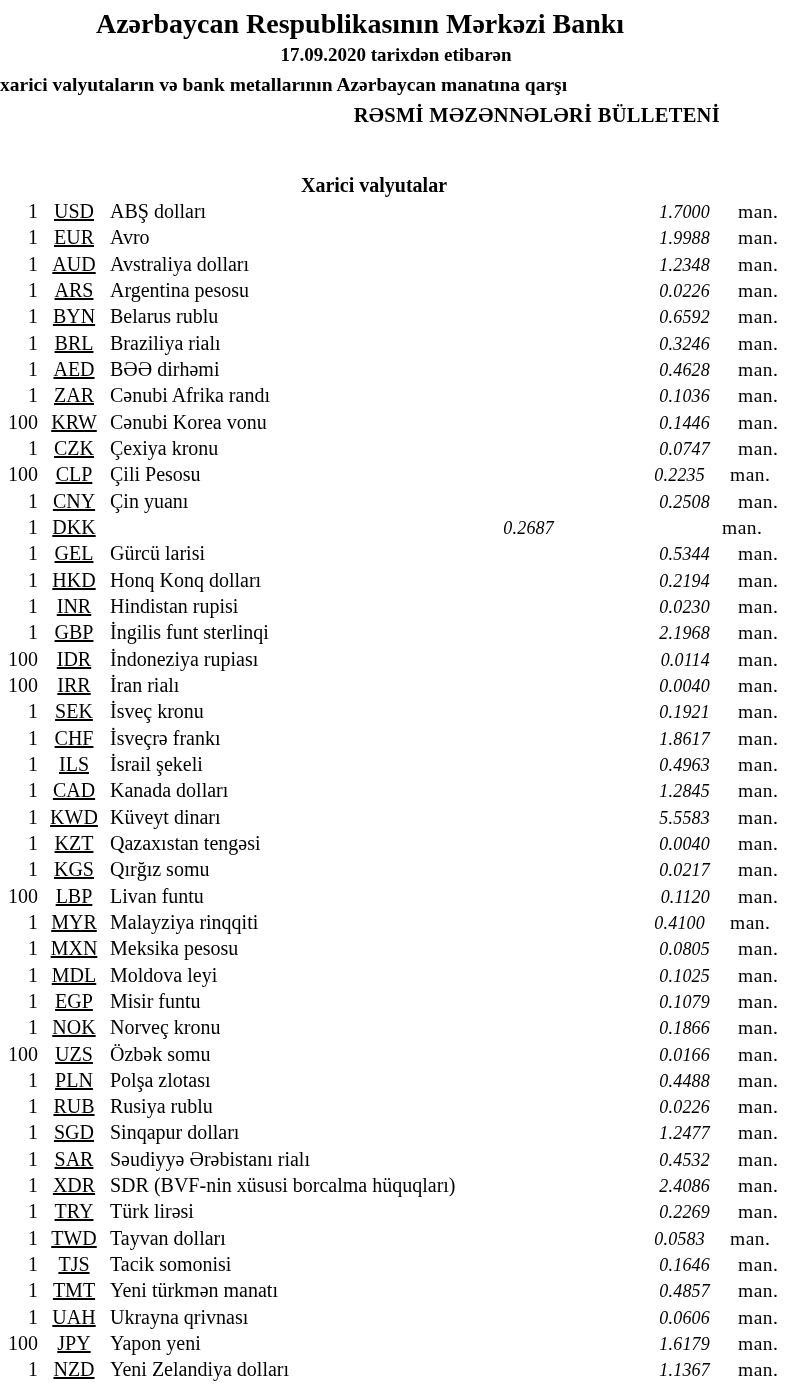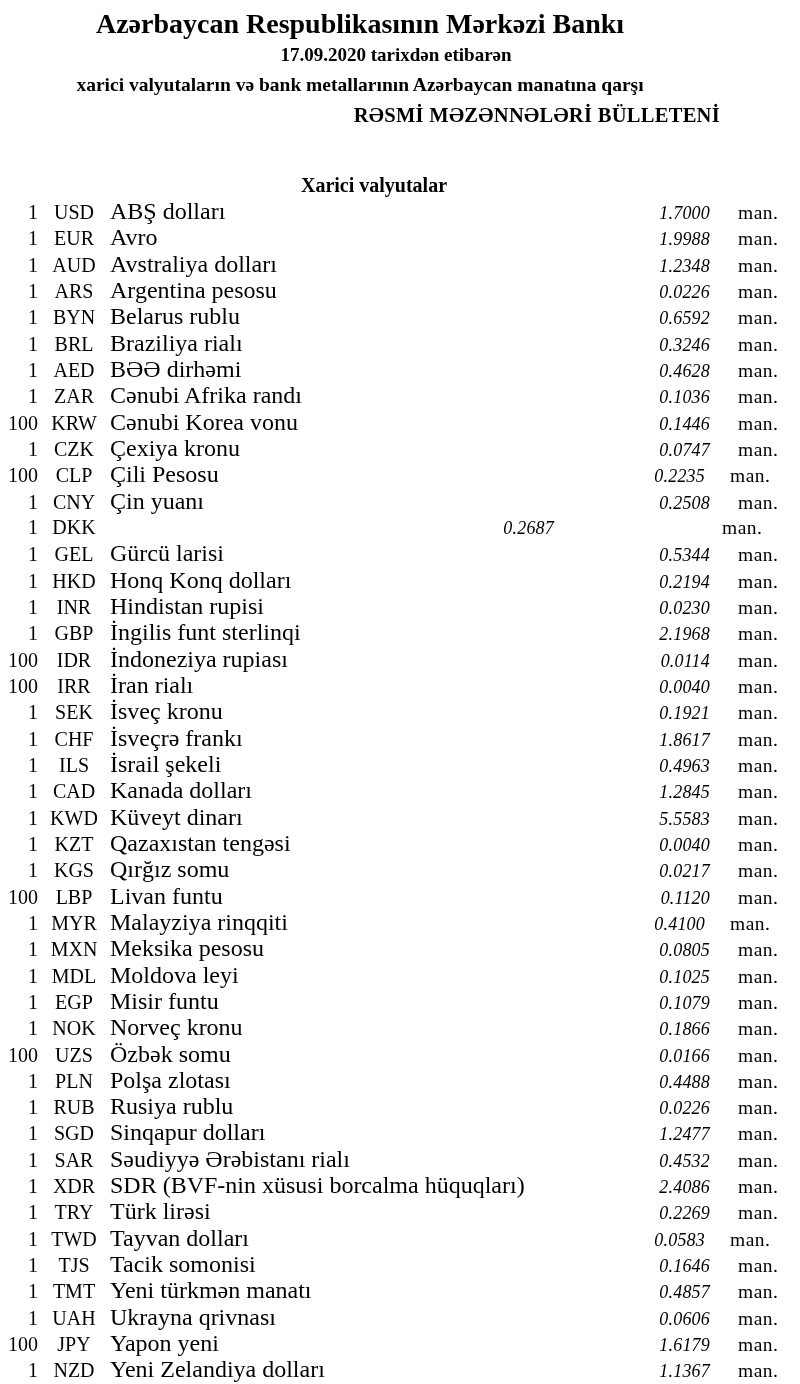--- a/index.html
+++ b/index.html
@@ -33,21 +33,21 @@
     font-weight: bold;
     line-height: 30px;
     text-align: center;
     transform: translateX(36px);
     white-space: nowrap;
   }
   .scope-line {
     font-size: 19.5px;
     font-weight: bold;
     line-height: 30px;
-    text-align: center;
+    text-align: left;
     white-space: nowrap;
   }
   .bulletin-title {
     font-size: 20.5px;
     font-weight: bold;
     line-height: 31px;
     text-align: right;
     letter-spacing: 0.3px;
     white-space: nowrap;
   }
@@ -71,24 +71,25 @@
     align-items: baseline;
     white-space: nowrap;
   }
   .cell-qty {
     text-align: right;
     font-size: 20px;
   }
   .cell-code {
     text-align: center;
     font-size: 20px;
+    text-decoration: underline;
   }
   .cell-name {
     text-align: left;
-    font-size: 24px;
+    font-size: 20px;
     overflow: visible;
   }
   .cell-rate {
     text-align: right;
     font-size: 18px;
     font-weight: normal;
     font-style: italic;
     letter-spacing: 0.2px;
   }
   .cell-man {

